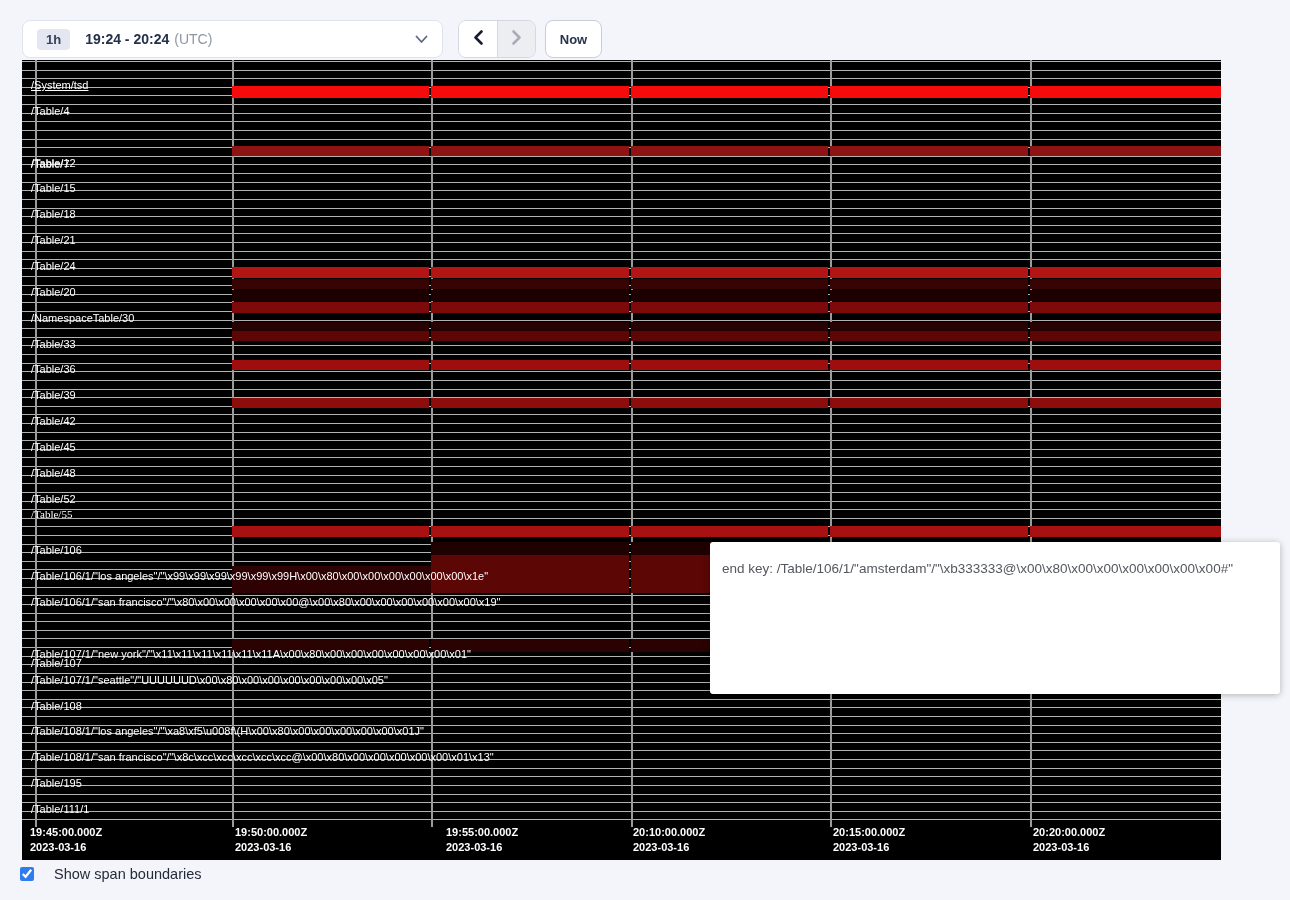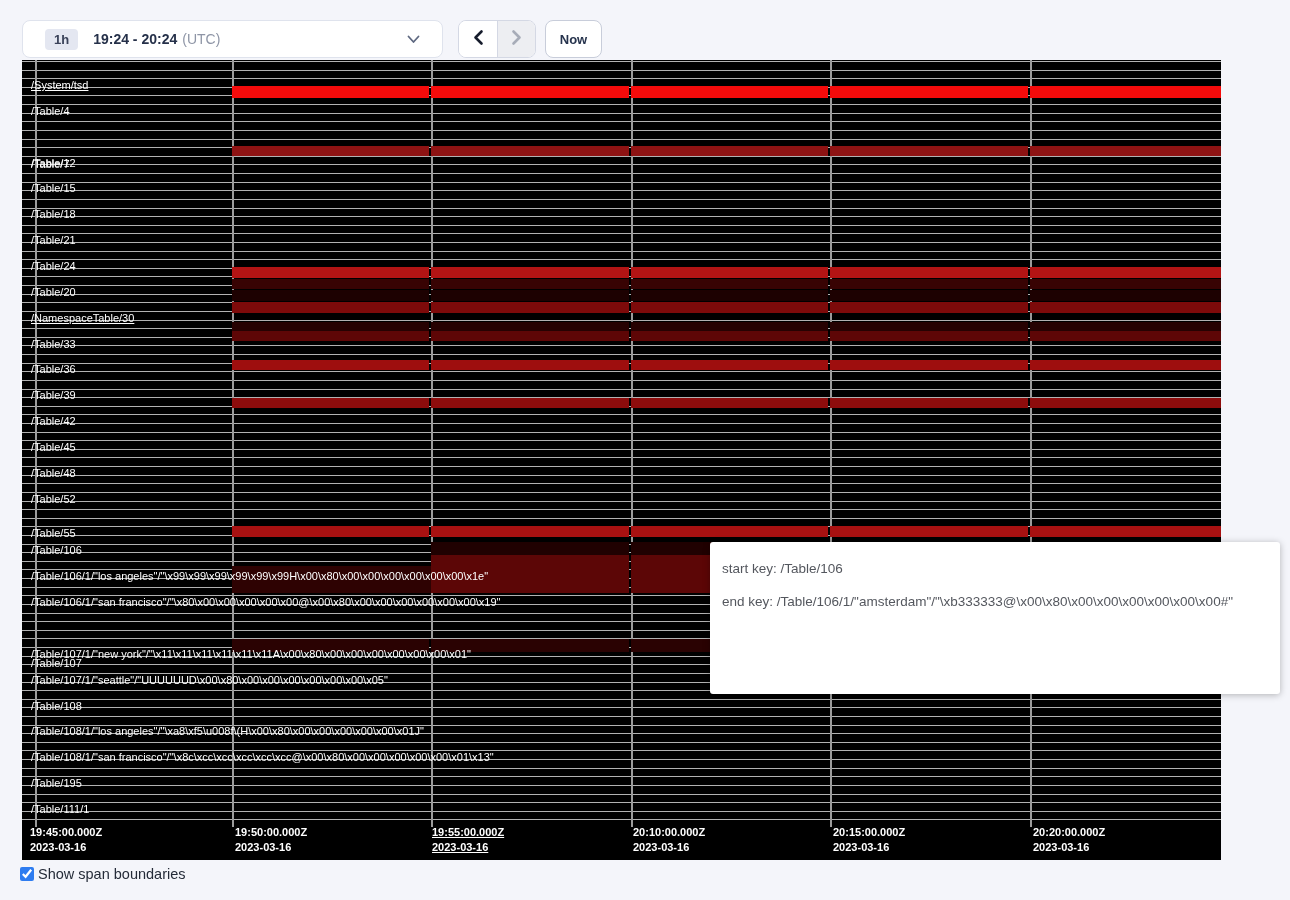--- a/index.html
+++ b/index.html
@@ -2,21 +2,21 @@
 <html><head>
 <meta charset="utf-8">
 <style>
   html,body{margin:0;padding:0;background:#f4f5fa;}
   .screen{position:relative;width:1290px;height:900px;background:#f4f5fa;
           font-family:"Liberation Sans",sans-serif;overflow:hidden;}
 
   
   .dropdown{position:absolute;left:22px;top:20px;width:421px;height:38px;background:#fff;
             border:1px solid #dfe3ed;border-radius:8px;display:flex;align-items:center;
-            padding:0 22px;box-sizing:border-box;cursor:pointer;}
+            padding:0 14px;box-sizing:border-box;cursor:pointer;}
   .chip{background:#e4e7f1;color:#3a4259;font-size:13px;font-weight:700;
         padding:3px 9px;border-radius:4px;margin-right:15px;}
   .range{color:#253049;font-weight:700;font-size:14px;}
   .utc{color:#8e95a6;font-size:14px;margin-left:5px;}
   .dd-chevron{margin-left:auto;display:flex;align-items:center;}
   .btngroup{position:absolute;left:458px;top:20px;height:38px;display:flex;
             border:1px solid #d4d8e4;border-radius:8px;overflow:hidden;background:#fff;box-sizing:border-box;}
   .btngroup button{width:38px;height:100%;border:none;background:#fff;display:flex;
                    align-items:center;justify-content:center;cursor:pointer;padding:0;}
   .btngroup button.disabled{border-left:1px solid #d4d8e4;background:#edeef2;cursor:default;}
@@ -33,21 +33,21 @@
   .axislabel{position:absolute;top:765px;z-index:3;color:#fff;font-size:11px;font-weight:700;
              line-height:15px;white-space:nowrap;}
 
   
   .tooltip{position:absolute;left:710px;top:542px;width:570px;height:152px;background:#fff;
            border-radius:3px;box-shadow:0 1px 7px rgba(0,0,0,0.28);z-index:10;
            padding:10px 12px;box-sizing:border-box;}
   .tooltip .tline{font-size:13.5px;color:#54575e;height:33px;display:flex;align-items:center;white-space:nowrap;}
 
   
-  .footer{position:absolute;left:20px;top:866px;display:flex;align-items:flex-start;gap:4px;
+  .footer{position:absolute;left:20px;top:866px;display:flex;align-items:flex-start;gap:20px;
           font-size:14.5px;color:#242b38;}
   .footer input{width:14px;height:14px;accent-color:#2e7cf0;margin:1px 0 0 0;}
 </style>
 </head>
 <body>
 
 <div class="screen">
 
   <div class="dropdown">
     <span class="chip">1h</span>
@@ -246,68 +246,67 @@
       <div class="band" style="left: 1008px; top: 579px; width: 191px; height: 13px; background: rgb(42, 2, 2);"></div>
       <div class="rowlabel" style="top: 19px; text-decoration: underline;">/System/tsd</div>
       <div class="rowlabel" style="top: 44.857px;">/Table/4</div>
       <div class="rowlabel" style="top: 80px; margin-top: 18px;">/Table/7</div>
       <div class="rowlabel" style="top: 96.571px;">/Table/12</div>
       <div class="rowlabel" style="top: 122.428px;">/Table/15</div>
       <div class="rowlabel" style="top: 148.285px;">/Table/18</div>
       <div class="rowlabel" style="top: 174.142px;">/Table/21</div>
       <div class="rowlabel" style="top: 199.999px;">/Table/24</div>
       <div class="rowlabel" style="top: 225.856px;">/Table/20</div>
-      <div class="rowlabel" style="top: 251.713px; text-decoration: underline;">/NamespaceTable/30</div>
+      <div class="rowlabel" style="top: 251.713px;">/NamespaceTable/30</div>
       <div class="rowlabel" style="top: 277.57px;">/Table/33</div>
       <div class="rowlabel" style="top: 303.427px; text-align: right;">/Table/36</div>
       <div class="rowlabel" style="top: 329.284px;">/Table/39</div>
       <div class="rowlabel" style="top: 355.141px;">/Table/42</div>
       <div class="rowlabel" style="top: 380.998px;">/Table/45</div>
       <div class="rowlabel" style="top: 406.855px;">/Table/48</div>
       <div class="rowlabel" style="top: 432.712px;">/Table/52</div>
-      <div class="rowlabel" style="top: 467px;">/Table/55</div>
+      <div class="rowlabel" style="top: 448px; font-family: Liberation Serif, serif;">/Table/55</div>
       <div class="rowlabel" style="top: 484.426px;">/Table/106</div>
       <div class="rowlabel" style="top: 510.283px;">/Table/106/1/"los angeles"/"\x99\x99\x99\x99\x99\x99H\x00\x80\x00\x00\x00\x00\x00\x00\x1e"</div>
       <div class="rowlabel" style="top: 536.14px;">/Table/106/1/"san francisco"/"\x80\x00\x00\x00\x00\x00@\x00\x80\x00\x00\x00\x00\x00\x00\x19"</div>
       <div class="rowlabel" style="top: 561.997px; margin-top: 35px;">/Table/107</div>
       <div class="rowlabel" style="top: 587.854px;">/Table/107/1/"new york"/"\x11\x11\x11\x11\x11\x11A\x00\x80\x00\x00\x00\x00\x00\x00\x01"</div>
       <div class="rowlabel" style="top: 613.711px;">/Table/107/1/"seattle"/"UUUUUUD\x00\x80\x00\x00\x00\x00\x00\x00\x05"</div>
       <div class="rowlabel" style="top: 639.568px;">/Table/108</div>
       <div class="rowlabel" style="top: 665.425px;">/Table/108/1/"los angeles"/"\xa8\xf5\u008f\(H\x00\x80\x00\x00\x00\x00\x00\x01J"</div>
       <div class="rowlabel" style="top: 691.282px;">/Table/108/1/"san francisco"/"\x8c\xcc\xcc\xcc\xcc\xcc@\x00\x80\x00\x00\x00\x00\x00\x01\x13"</div>
       <div class="rowlabel" style="top: 717.139px;">/Table/195</div>
       <div class="rowlabel" style="top: 742.996px;">/Table/111/1</div>
       <div class="axislabel" style="left: 8px;">
         <div>19:45:00.000Z</div>
         <div>2023-03-16</div>
       </div>
       <div class="axislabel" style="left: 213px;">
         <div>19:50:00.000Z</div>
         <div>2023-03-16</div>
       </div>
-      <div class="axislabel" style="left: 410px; text-decoration: underline;">
+      <div class="axislabel" style="left: 424px;">
         <div>19:55:00.000Z</div>
         <div>2023-03-16</div>
       </div>
       <div class="axislabel" style="left: 611px;">
         <div>20:10:00.000Z</div>
         <div>2023-03-16</div>
       </div>
       <div class="axislabel" style="left: 811px;">
         <div>20:15:00.000Z</div>
         <div>2023-03-16</div>
       </div>
       <div class="axislabel" style="left: 1011px;">
         <div>20:20:00.000Z</div>
         <div>2023-03-16</div>
       </div>
     </div>
 
   <div class="tooltip">
-    <div class="tline">start key: /Table/106</div>
     <div class="tline">end key: /Table/106/1/"amsterdam"/"\xb333333@\x00\x80\x00\x00\x00\x00\x00\x00#"</div>
   </div>
 
   <label class="footer">
     <input type="checkbox" checked="" style="">
     <span>Show span boundaries</span>
   </label>
 
 </div>
 

